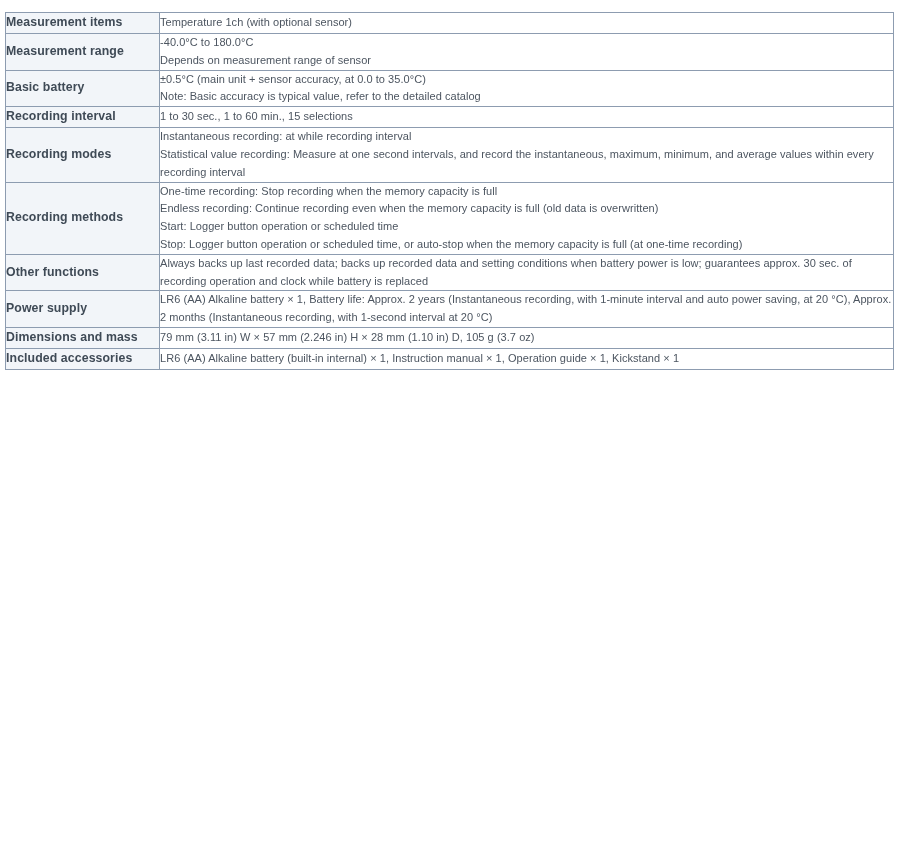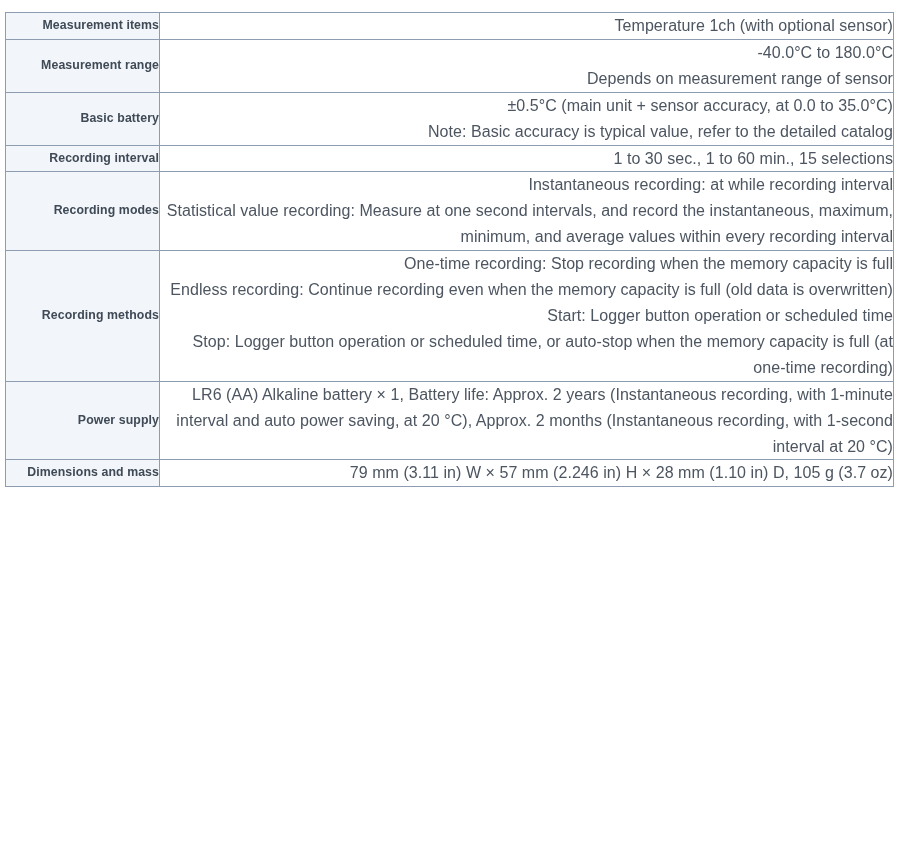--- a/index.html
+++ b/index.html
@@ -11,21 +11,20 @@
   }
   body {
     width: 906px;
     height: 863px;
     overflow: hidden;
     font-family: "Liberation Sans", "DejaVu Sans", sans-serif;
     -webkit-font-smoothing: antialiased;
   }
   .spec-wrap {
     padding: 12px 13px 16px 5px;
-    text-align: right;
   }
   table.spec-table {
     width: 888px;
     border-collapse: collapse;
     table-layout: fixed;
     border-top: 1px solid #8d9cb0;
     border-left: 1px solid #8d9cb0;
     border-right: 1px solid #8d9cb0;
   }
   table.spec-table col.label-col { width: 154px; }
@@ -45,21 +44,21 @@
     padding: 13px 10px 13px 19px;
     font-size: 12.3px;
     font-weight: bold;
     color: #3f4a56;
     line-height: 1.62;
     letter-spacing: 0.1px;
   }
   td.value-cell {
     background: #ffffff;
     padding: 13px 12px 13px 17px;
-    font-size: 16px;
+    font-size: 11px;
     font-weight: normal;
     color: #4c5560;
     line-height: 1.62;
     letter-spacing: 0.05px;
   }
   td.value-cell .line { display: block; white-space: nowrap; }
   td.value-cell .line.wrapline { white-space: normal; }
 </style>
 <style>table.spec-table{border-top-color:#8d9cb0;border-left-color:#8d9cb0;border-right-color:#8d9cb0;}table.spec-table td{border-bottom-color:#8d9cb0;}td.label-cell{background:#f2f5f9;border-right-color:#8d9cb0;color:#3f4a56;}td.value-cell{background:#ffffff;color:#4c5560;}</style></head>
 <body>
@@ -107,26 +106,38 @@
         <tr>
           <td class="label-cell">Recording methods</td>
           <td class="value-cell">
             <span class="line">One-time recording: Stop recording when the memory capacity is full</span>
             <span class="line wrapline">Endless recording: Continue recording even when the memory capacity is full (old data is overwritten)</span>
             <span class="line">Start: Logger button operation or scheduled time</span>
             <span class="line wrapline">Stop: Logger button operation or scheduled time, or auto-stop when the memory capacity is full (at one-time recording)</span>
           </td>
         </tr>
         <tr>
+          <td class="label-cell">Other functions</td>
+          <td class="value-cell">
+            <span class="line wrapline">Always backs up last recorded data; backs up recorded data and setting conditions when battery power is low; guarantees approx. 30 sec. of recording operation and clock while battery is replaced</span>
+          </td>
+        </tr>
+        <tr>
           <td class="label-cell">Power supply</td>
           <td class="value-cell">
             <span class="line wrapline">LR6 (AA) Alkaline battery × 1, Battery life: Approx. 2 years (Instantaneous recording, with 1-minute interval and auto power saving, at 20 °C), Approx. 2 months (Instantaneous recording, with 1-second interval at 20 °C)</span>
           </td>
         </tr>
         <tr>
           <td class="label-cell">Dimensions and mass</td>
           <td class="value-cell">
             <span class="line">79 mm (3.11 in) W × 57 mm (2.246 in) H × 28 mm (1.10 in) D, 105 g (3.7 oz)</span>
           </td>
         </tr>
+        <tr>
+          <td class="label-cell">Included accessories</td>
+          <td class="value-cell">
+            <span class="line wrapline">LR6 (AA) Alkaline battery (built-in internal) × 1, Instruction manual × 1, Operation guide × 1, Kickstand × 1</span>
+          </td>
+        </tr>
       </tbody>
   </table>
 </div>
 
 </body></html>

